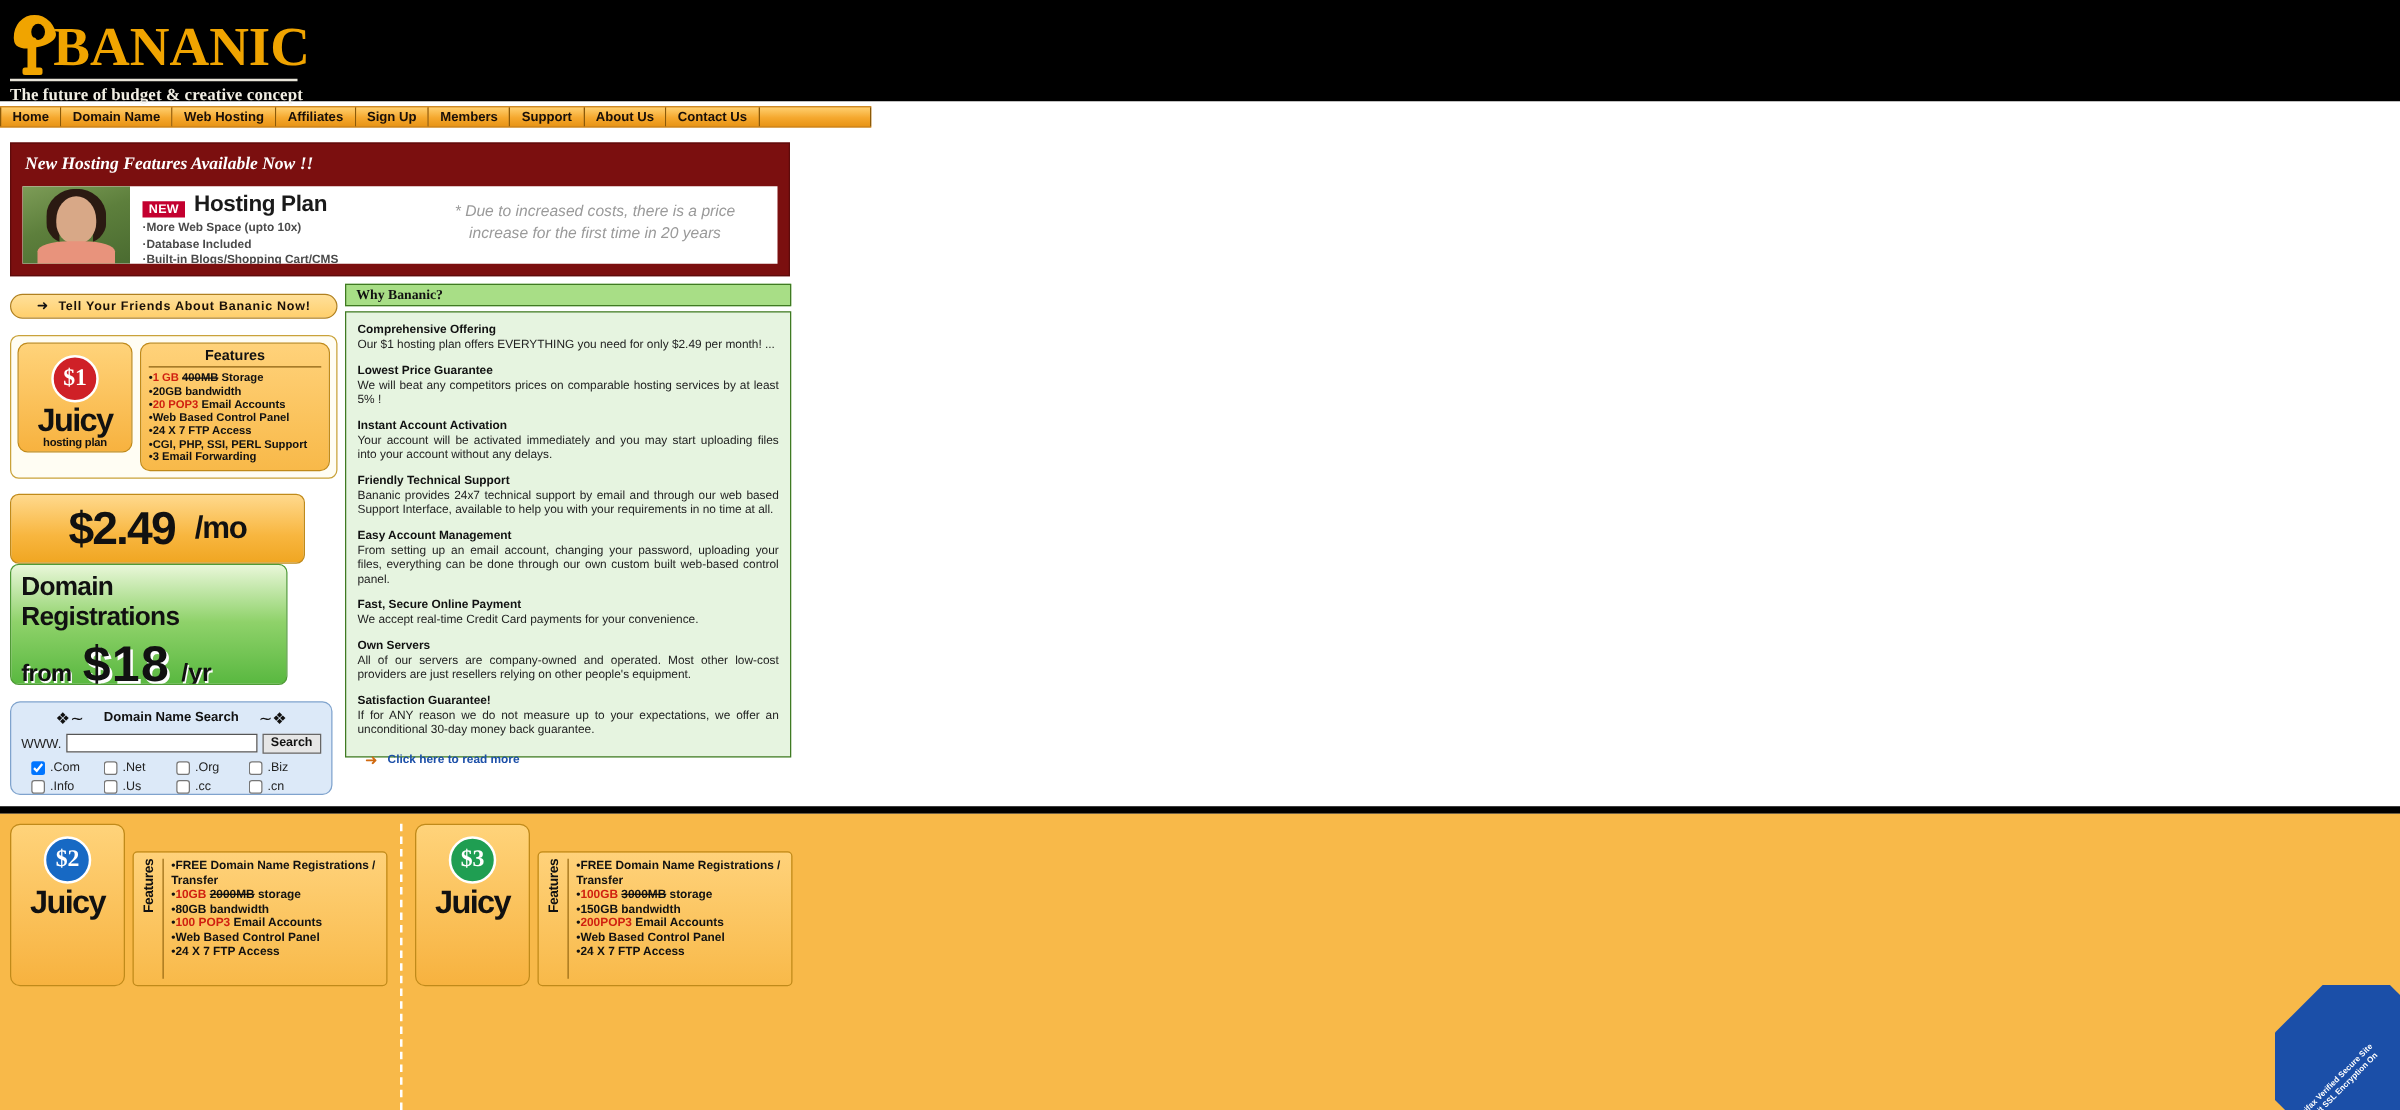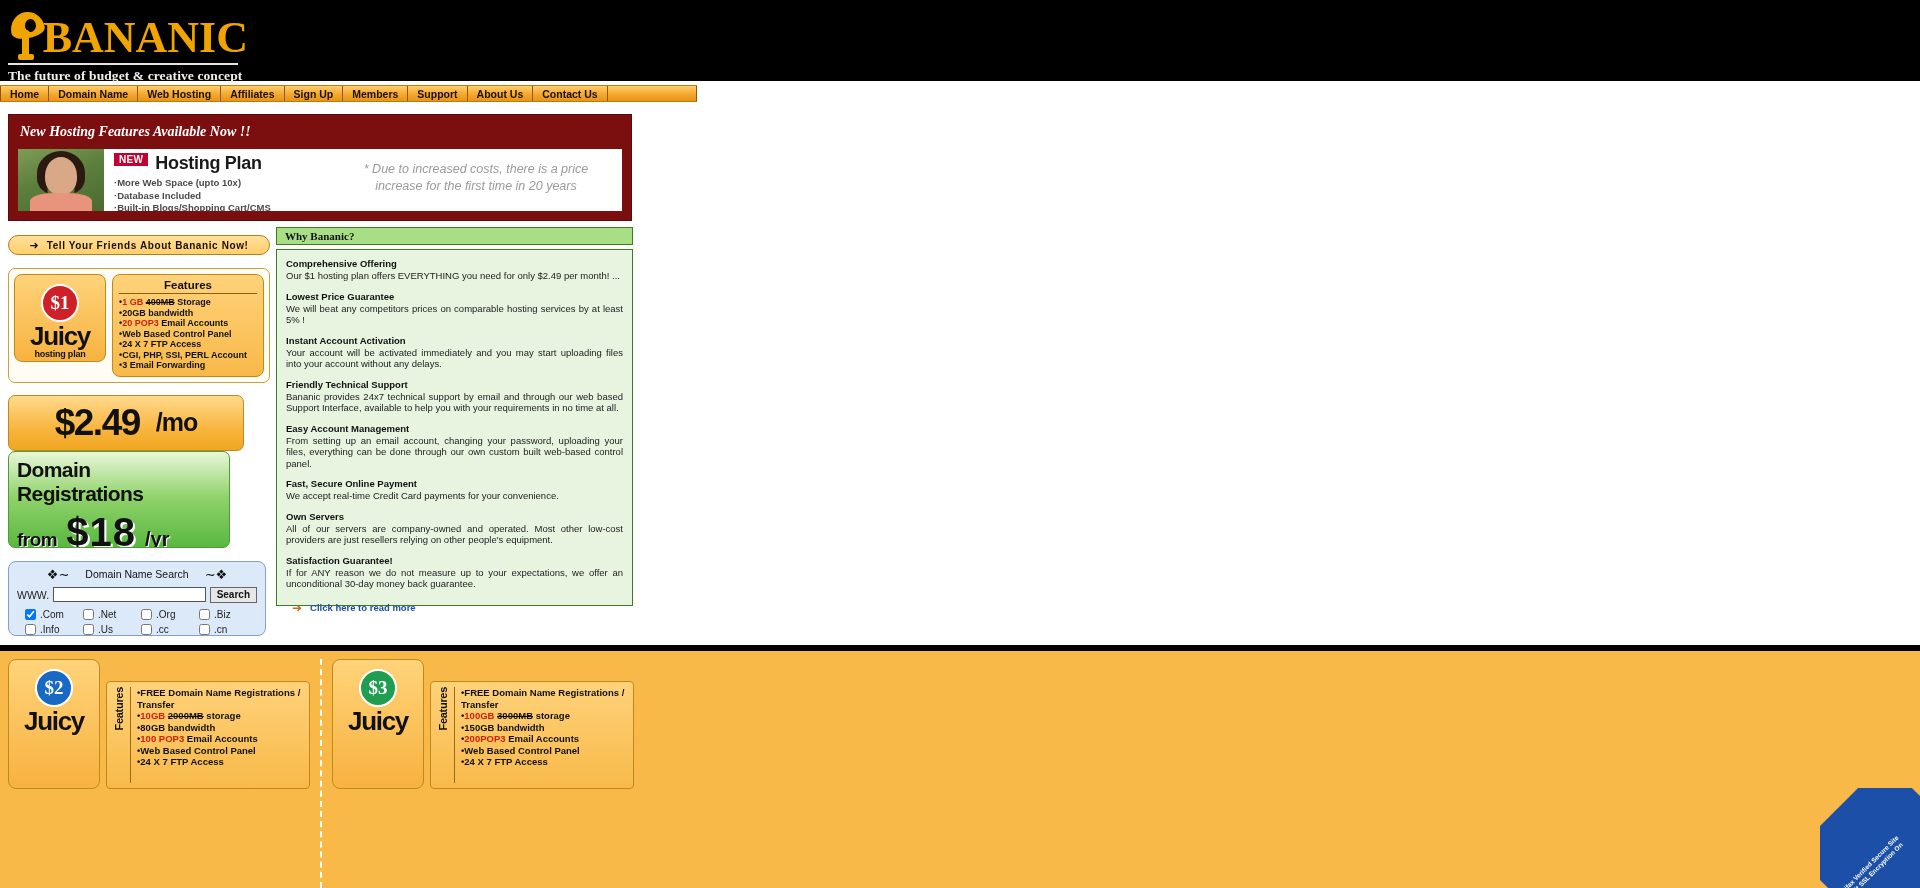--- a/index.html
+++ b/index.html
@@ -107,21 +107,21 @@
     position:absolute; left:19px; top:2px; width:48px; height:44px;
     background:#2b1a12;
     border-radius:50% 50% 38% 38%;
     clip-path:polygon(0 0,100% 0,100% 100%,78% 100%,78% 36%,22% 36%,22% 100%,0 100%);
   }
   .promo-photo .body {
     position:absolute; left:12px; top:44px; width:62px; height:20px;
     background:#e8937c; border-radius:40% 40% 0 0;
   }
   .promo-text { flex:1; padding:4px 6px 0 10px; }
-  .promo-head { display:flex; align-items:flex-start; gap:7px; }
+  .promo-head { display:flex; align-items:flex-end; gap:7px; }
   .badge-new {
     background:#c3002f; color:#ffffff;
     font-size:10px; font-weight:bold;
     padding:1px 5px; letter-spacing:0.3px;
   }
   .promo-plan {
     font-size:18px; font-weight:bold; color:#1a1a1a; letter-spacing:-0.3px;
   }
   .promo-list { margin:3px 0 0 0; padding:0; list-style:none; }
   .promo-list li {
@@ -223,21 +223,21 @@
 
   .dsearch {
     margin-top:13px; width:258px; height:75px;
     background:#dce9f8; border:1px solid #7fa3cd; border-radius:8px;
     padding:6px 8px;
   }
   .dsearch-head {
     display:flex; align-items:center; justify-content:center; gap:16px;
   }
   .swirl { font-size:13px; color:#111; line-height:1; }
-  .dsearch-title { font-size:10.5px; font-weight:normal; color:#111; }
+  .dsearch-title { font-size:10.5px; font-weight:bold; color:#111; }
   .dsearch-row { display:flex; align-items:center; gap:4px; margin-top:6px; }
   .www-lbl { font-size:10.5px; color:#222; }
   .dinput {
     flex:1; height:15px; background:#fff; border:1px solid #555;
     font-size:10px; padding:0 3px; font-family:"Liberation Sans", sans-serif;
   }
   .dbtn {
     height:16px; background:#e6e6e6; border:1px solid #666;
     font-size:10px; font-weight:bold; color:#111; padding:0 6px; cursor:pointer;
     font-family:"Liberation Sans", sans-serif;
@@ -409,21 +409,21 @@
       <div class="juicy-sub">hosting plan</div>
     </div>
     <div class="features-card">
       <div class="features-title">Features</div>
       <ul class="features-list" id="main-features">
           <li><span class="hl">1 GB</span> <span class="strike">400MB</span> Storage</li>
           <li>20GB bandwidth</li>
           <li><span class="hl">20 POP3</span> Email Accounts</li>
           <li>Web Based Control Panel</li>
           <li>24 X 7 FTP Access</li>
-          <li>CGI, PHP, SSI, PERL Account</li>
+          <li>CGI, PHP, SSI, PERL Support</li>
           <li>3 Email Forwarding</li>
         </ul>
     </div>
   </div>
 
   <div class="price-box">
     <span class="price-big">$2.49</span>
     <span class="price-unit">/mo</span>
   </div>
 

